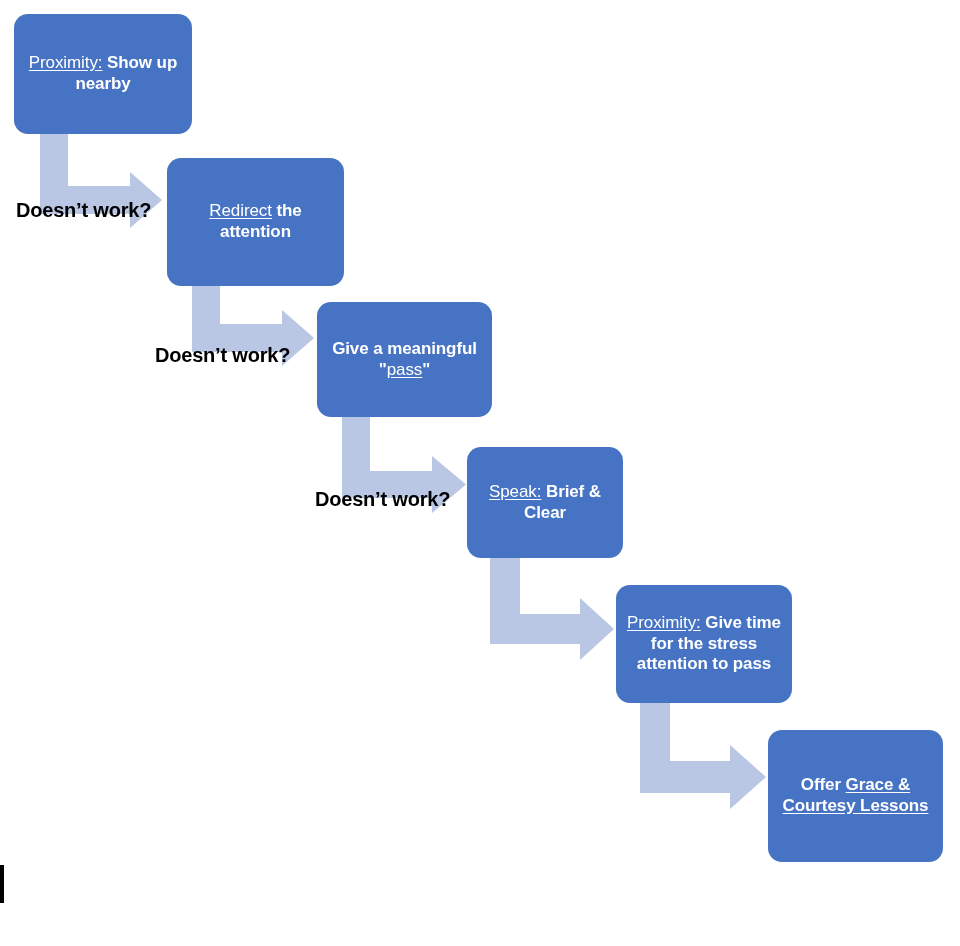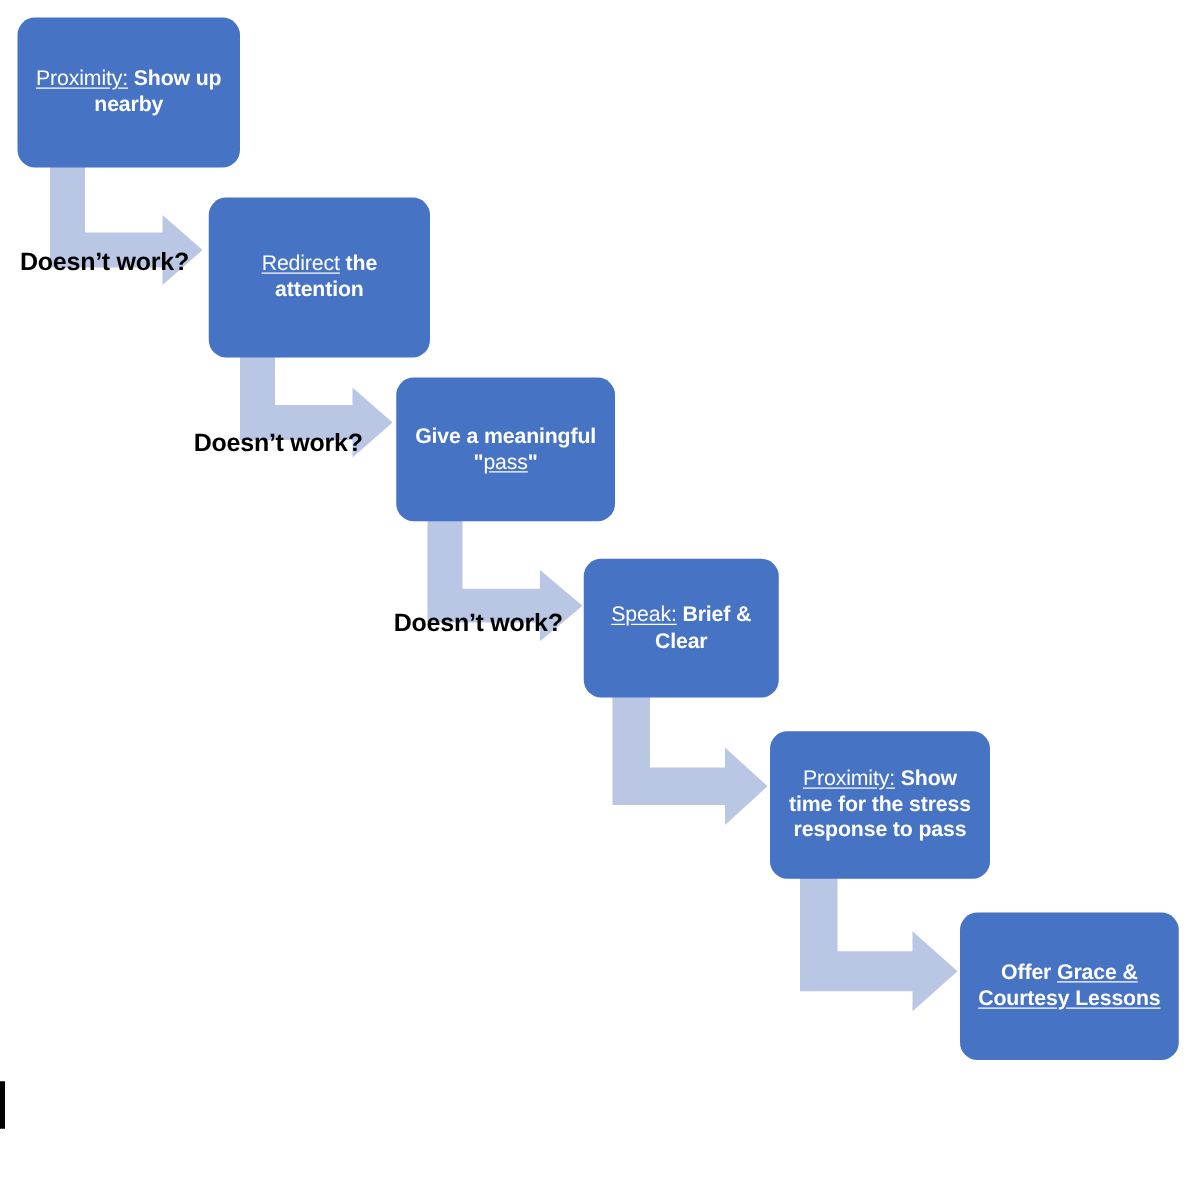--- a/index.html
+++ b/index.html
@@ -113,22 +113,22 @@
 
   <div class="node" style="left:317px; top:302px; width:175px; height:115px;">
     <span class="txt"><span>Give a meaningful "</span><span class="bu">pass</span><span>"</span></span>
   </div>
 
   <div class="node" style="left:467px; top:447px; width:156px; height:111px;">
     <span class="txt"><span class="bu">Speak:</span><span class="reg"> Brief &amp; Clear</span></span>
   </div>
 
   <div class="node" style="left:616px; top:585px; width:176px; height:118px;">
-    <span class="txt"><span class="bu">Proximity:</span><span class="reg"> Show time for the stress response to pass</span></span>
+    <span class="txt"><span class="bu">Proximity:</span><span class="reg"> Give time for the stress attention to pass</span></span>
   </div>
 
-  <div class="node" style="left:768px; top:730px; width:175px; height:118px;">
+  <div class="node" style="left:768px; top:730px; width:175px; height:132px;">
     <span class="txt"><span>Offer </span><span class="u">Grace &amp; Courtesy Lessons</span></span>
   </div>
 
   <div class="page-mark" style="left:0px; top:865px; width:4px; height:38px;"></div>
 
 </div>
 
 </body></html>

